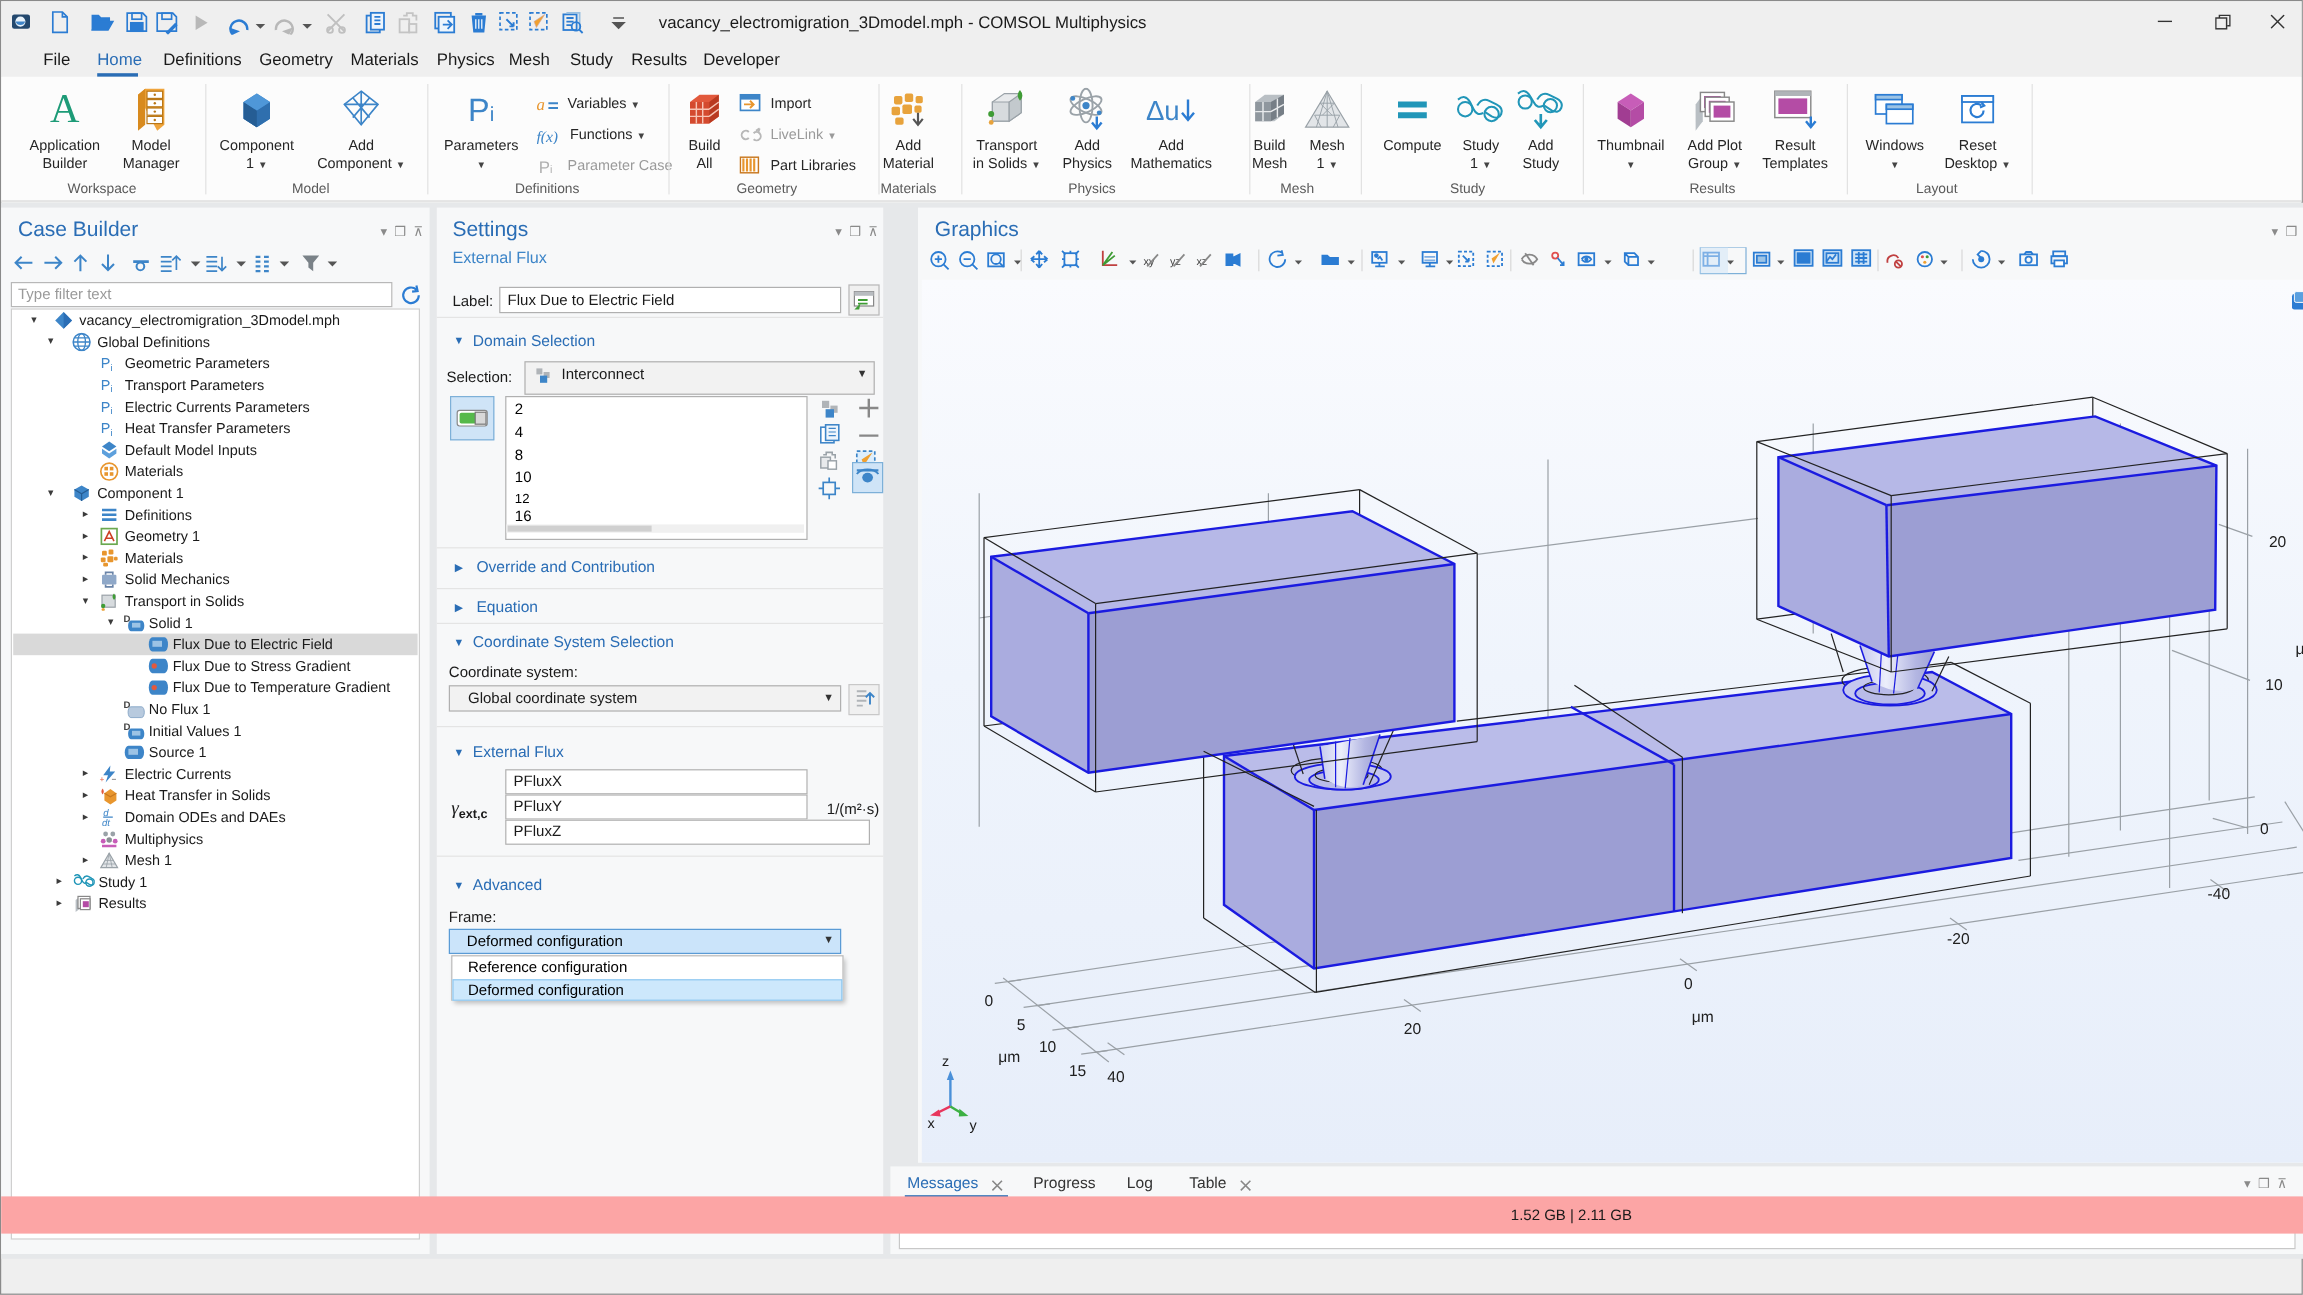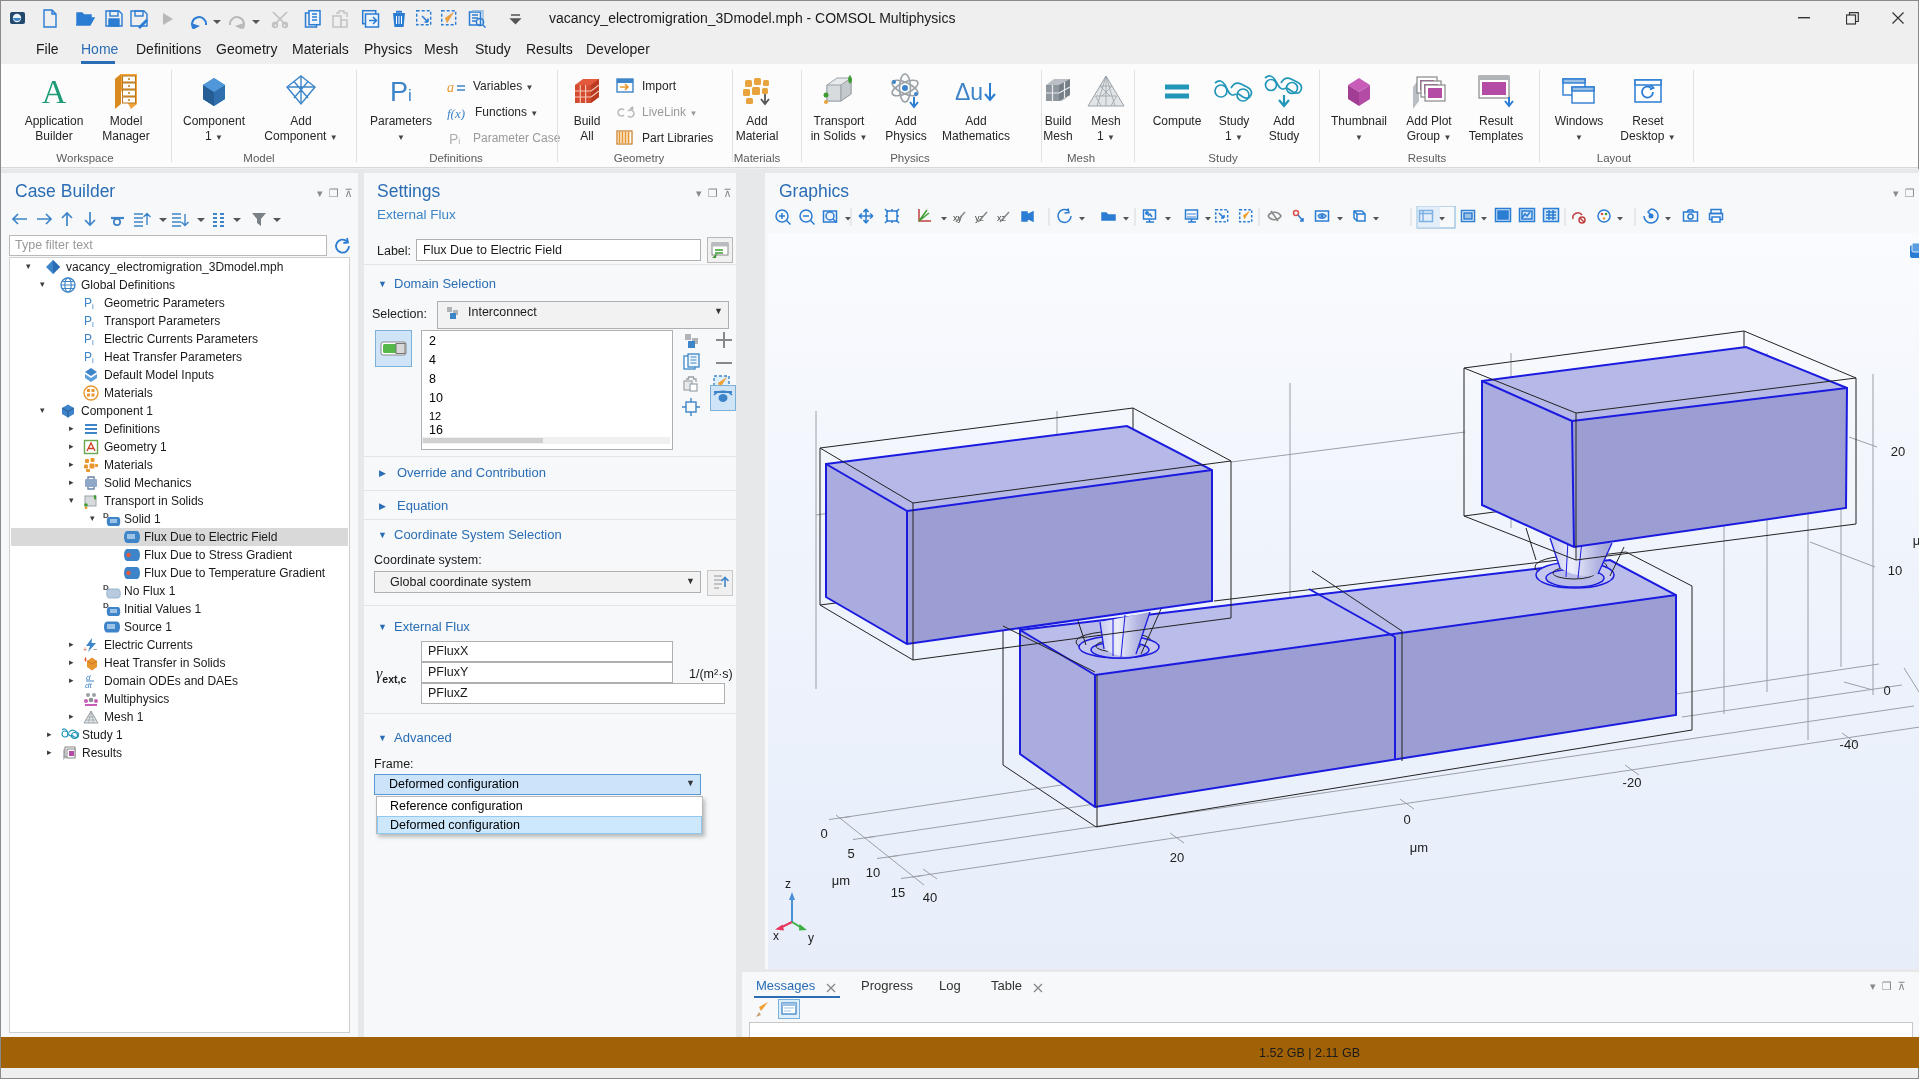--- a/index.html
+++ b/index.html
@@ -47,21 +47,21 @@
 .slabel { position:absolute; font-size:12.5px; color:#1a1a1a; white-space:nowrap; }
 .shead { position:absolute; font-size:13px; color:#2a6db5; white-space:nowrap; }
 .scaret { position:absolute; font-size:9px; color:#2a6db5; }
 .sinput { position:absolute; background:#fff; border:1px solid #b0b0b0; font-size:12.5px; color:#1a1a1a; padding-left:6px; }
 .sdivider { position:absolute; left:0px; width:372px; height:1px; background:#e4e4e4; }
 .scombo { position:absolute; background:#f2f2f2; border:1px solid #b0b0b0; font-size:12.5px; color:#1a1a1a; }
 
 #gcanvas { position:absolute; left:3px; top:60px; width:1172px; height:736px; }
 
 .btab { position:absolute; top:6px; font-size:13px; color:#333; }
-#statusbar { position:absolute; left:0; top:1036px; width:1919px; height:31px; background:#a16207; }
+#statusbar { position:absolute; left:0; top:996px; width:1919px; height:31px; background:#fca5a5; }
 </style>
 </head>
 <body>
 <div id="app">
 
   <div id="titlebar">
     <svg class="abs" style="left:8px;top:9px" width="18" height="16" viewBox="0 0 18 16">
         <rect x="1" y="2" width="15" height="12" rx="2" fill="#23486e"></rect>
         <circle cx="8" cy="8" r="4.2" fill="#e8f2fa"></circle>
         <path d="M4 8 a4.2 4.2 0 0 0 8 0 z" fill="#3e84c8"></path>

